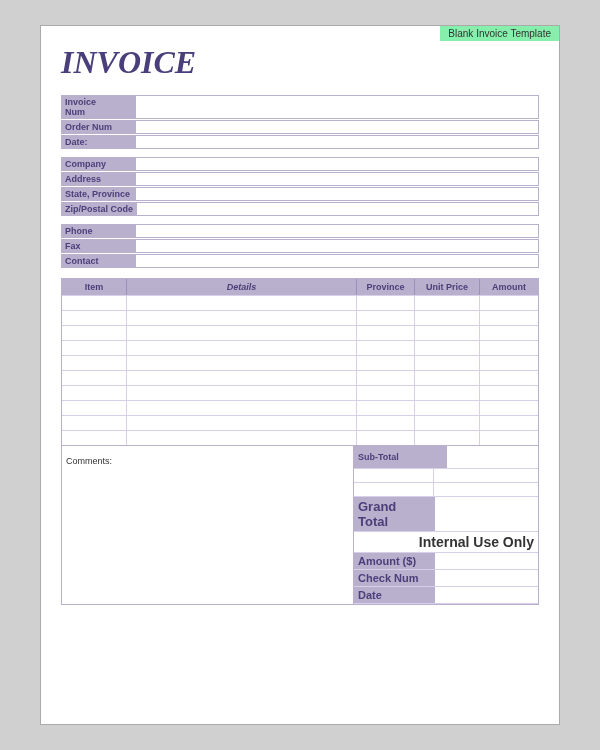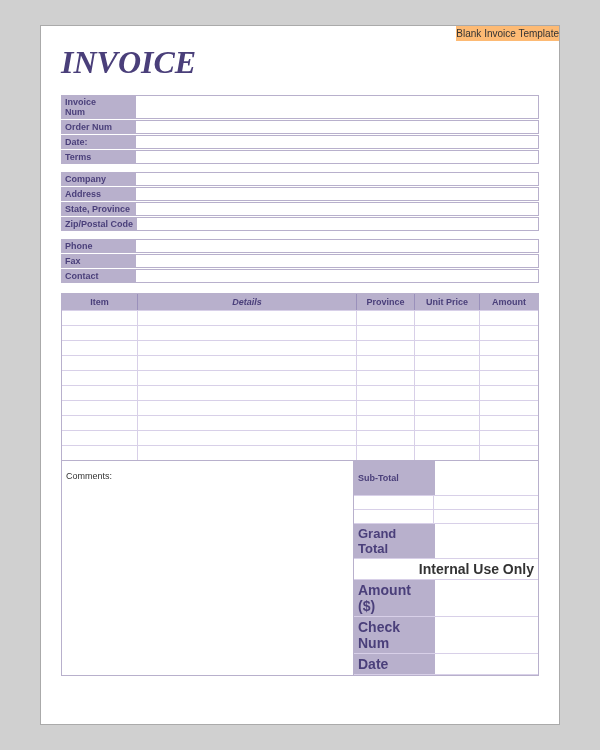--- a/index.html
+++ b/index.html
@@ -17,24 +17,24 @@
       width: 520px;
       min-height: 700px;
       border: 1px solid #aaa;
       padding: 18px 20px 18px 20px;
       position: relative;
     }
     .template-label {
       position: absolute;
       top: 0;
       right: 0;
-      background: #fdba74;
+      background: #86efac;
       color: #333;
       font-size: 10px;
-      padding: 2px 0;
+      padding: 2px 8px;
     }
     .invoice-title {
       font-size: 32px;
       font-weight: bold;
       color: #4a3f7a;
       margin-bottom: 14px;
       font-style: italic;
       font-family: Georgia, serif;
     }
     .info-section {
@@ -73,21 +73,21 @@
     }
     .th {
       color: #4a3f7a;
       font-size: 9px;
       font-weight: bold;
       padding: 3px 4px;
       text-align: center;
       border-right: 1px solid #9a90bb;
     }
     .th:last-child { border-right: none; }
-    .col-item { width: 76px; }
+    .col-item { width: 65px; }
     .col-details { flex: 1; font-style: italic; }
     .col-quantity { width: 58px; }
     .col-unitprice { width: 65px; }
     .col-amount { width: 58px; }
     .table-row {
       display: flex;
       border-top: 1px solid #d8d0e8;
     }
     .td {
       font-size: 9px;
@@ -120,22 +120,22 @@
     }
     .total-row {
       display: flex;
       border-bottom: 1px solid #d8d0e8;
     }
     .total-label {
       background: #b8b0cc;
       color: #4a3f7a;
       font-size: 9px;
       font-weight: bold;
-      padding: 12px 4px;
-      width: 80px;
+      padding: 6px 4px;
+      width: 92px;
       display: flex;
       align-items: center;
     }
     .total-value {
       flex: 1;
       border-left: 1px solid #b8b0cc;
       min-height: 14px;
     }
     .empty-total-row {
       display: flex;
@@ -176,21 +176,21 @@
       padding: 2px 4px;
       border-bottom: 1px solid #d8d0e8;
     }
     .payment-row {
       display: flex;
       border-bottom: 1px solid #d8d0e8;
     }
     .payment-label {
       background: #b8b0cc;
       color: #4a3f7a;
-      font-size: 14px;
+      font-size: 11px;
       font-weight: bold;
       padding: 2px 4px;
       width: 80px;
       display: flex;
       align-items: center;
     }
     .payment-value {
       flex: 1;
       border-left: 1px solid #b8b0cc;
       min-height: 14px;
@@ -209,24 +209,20 @@
     <div class="info-row">
       <div class="info-label">Invoice<br>Num</div>
       <div class="info-value"></div>
     </div>
     <div class="info-row">
       <div class="info-label">Order Num</div>
       <div class="info-value"></div>
     </div>
     <div class="info-row">
       <div class="info-label">Date:</div>
-      <div class="info-value"></div>
-    </div>
-    <div class="info-row">
-      <div class="info-label">Terms</div>
       <div class="info-value"></div>
     </div>
   </div>
 
   <div class="info-section">
     <div class="info-row">
       <div class="info-label">Company</div>
       <div class="info-value"></div>
     </div>
     <div class="info-row">

